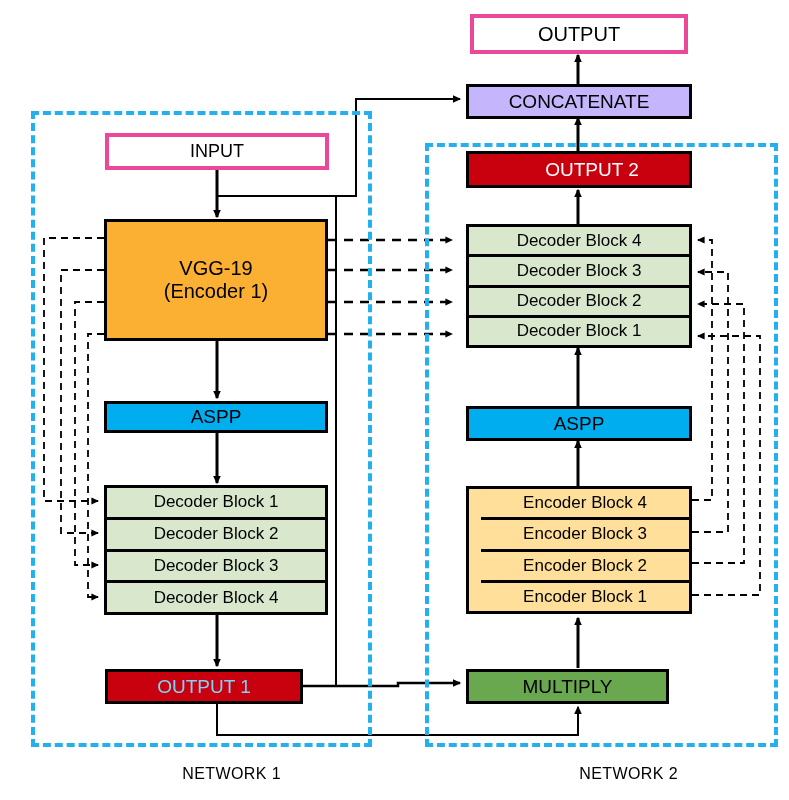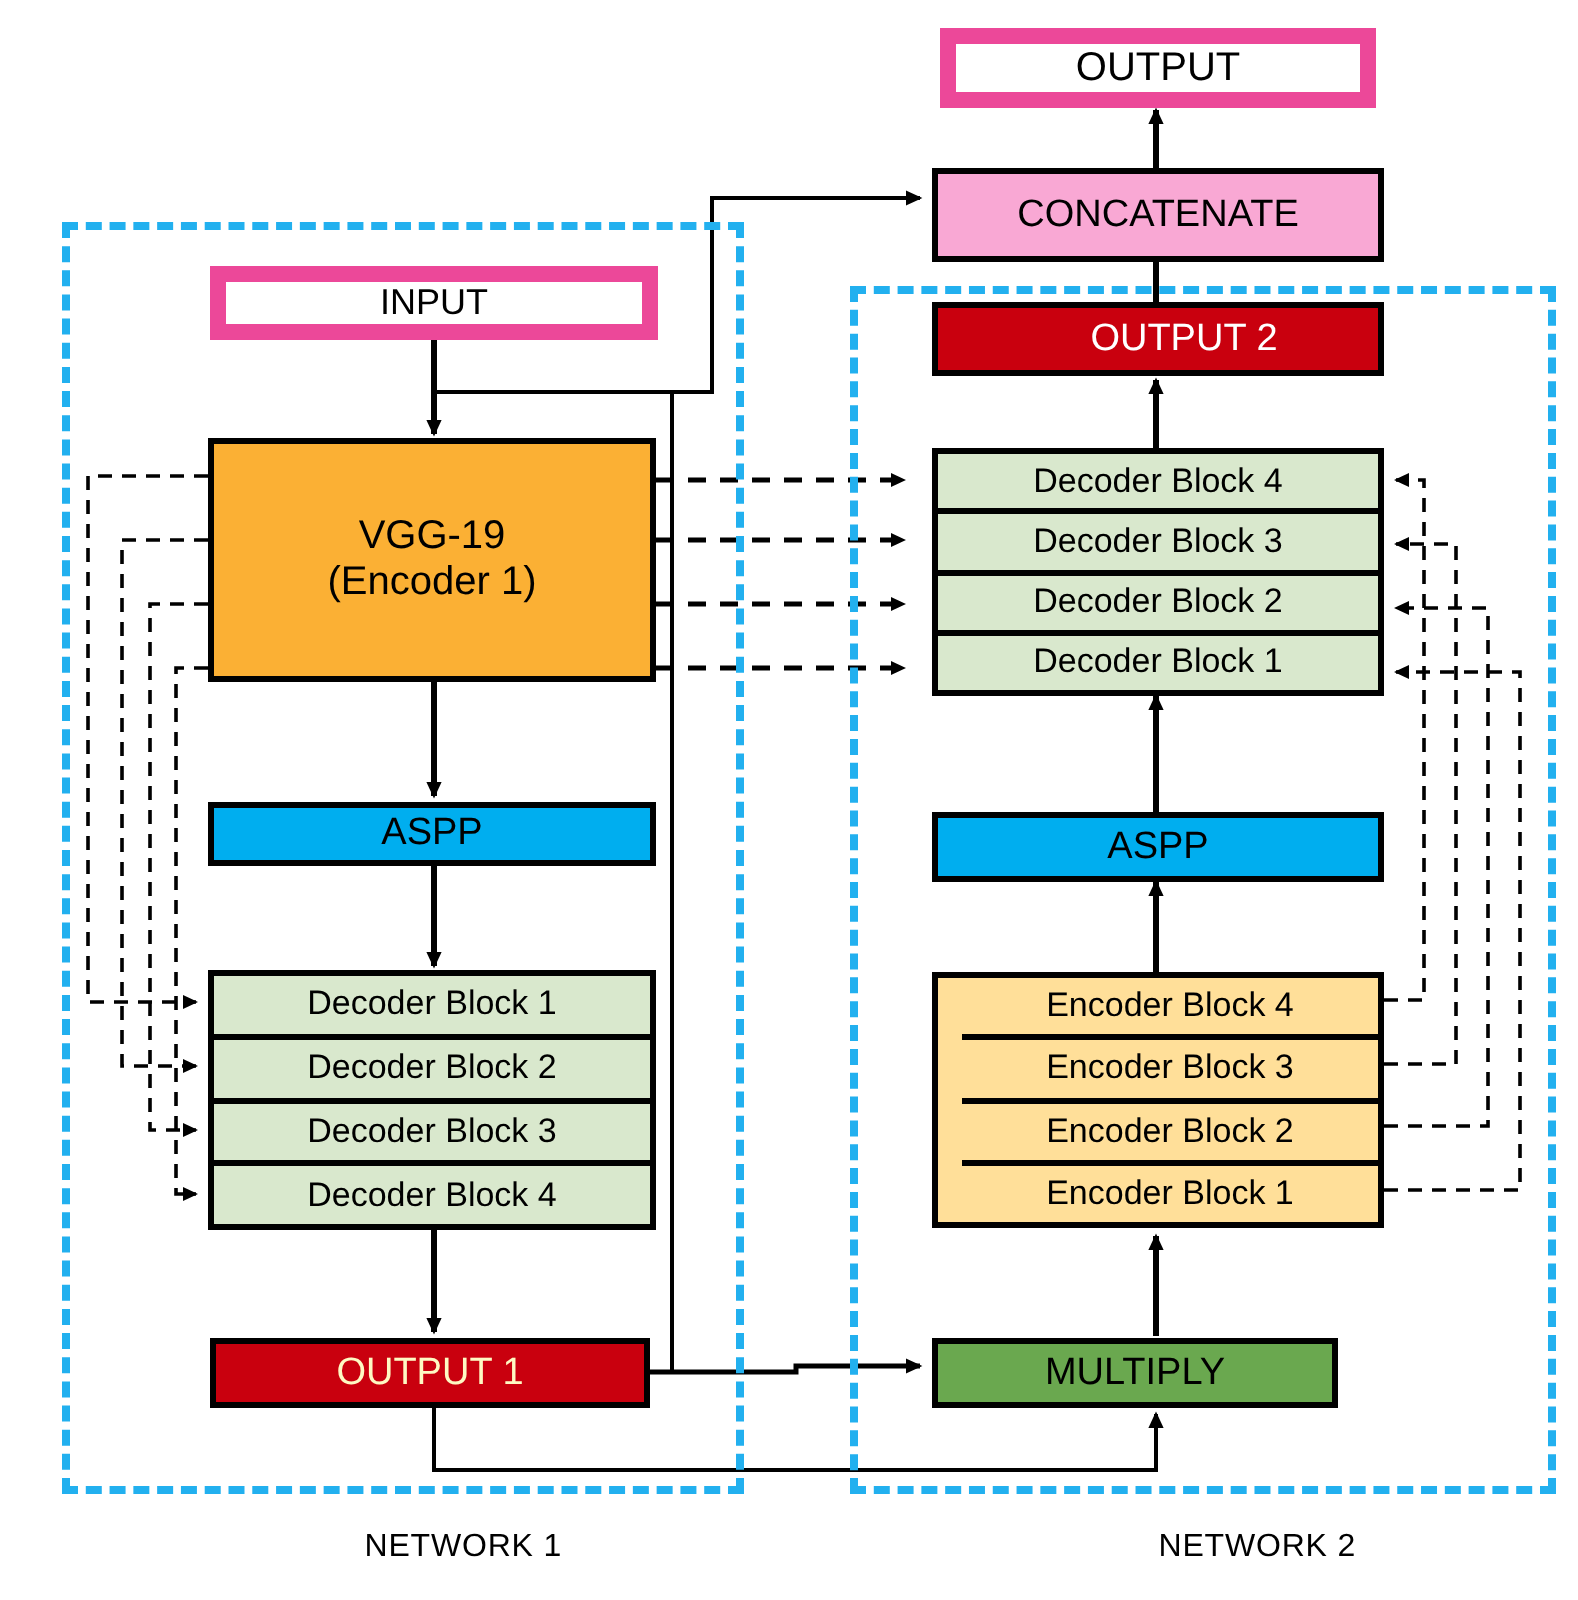--- a/index.html
+++ b/index.html
@@ -25,21 +25,21 @@
     position: absolute;
     box-sizing: border-box;
     display: flex;
     align-items: center;
     justify-content: center;
     text-align: center;
     color: #000000;
     line-height: 1.15;
     white-space: pre-line;
   }
-  .b-thick { border: 8px solid #ec4899; }
+  .b-thick { border: 4px solid #ec4899; }
   .b-med   { border: 3px solid #000000; }
   .stack {
     position: absolute;
     box-sizing: border-box;
     border: 3px solid #000000;
     display: flex;
     flex-direction: column;
   }
   .stack .row {
     flex: 1 1 0;
@@ -126,34 +126,34 @@
   </svg>
 
   <div class="netbox" style="left:31px; top:111px; width:341px; height:636px;"></div>
   <div class="netbox" style="left:425px; top:143px; width:353px; height:604px;"></div>
 
   <div class="netlabel" style="left:121px; top:765px; width:160px;">NETWORK 1</div>
   <div class="netlabel" style="left:518px; top:765px; width:160px;">NETWORK 2</div>
 
   <div class="node b-thick" style="left:470px; top:14px; width:218px; height:40px; background:#ffffff; font-size:20px;">OUTPUT</div>
 
-  <div class="node b-med" style="left:466px; top:84px; width:226px; height:47px; background:#f9a8d4; font-size:19px;">CONCATENATE</div>
+  <div class="node b-med" style="left:466px; top:84px; width:226px; height:35px; background:#c4b5fd; font-size:19px;">CONCATENATE</div>
 
   <div class="node b-med" style="left:466px; top:151px; width:226px; height:37px; background:#c9000e; color:#ffffff; font-size:19px;padding-left:26px;">OUTPUT 2</div>
 
   <div class="node b-thick" style="left:105px; top:133px; width:224px; height:37px; background:#ffffff; font-size:18px;">INPUT</div>
 
   <div class="node b-med" style="left:104px; top:219px; width:224px; height:122px; background:#fbb034; font-size:20px;">VGG-19
 (Encoder 1)</div>
 
   <div class="node b-med" style="left:104px; top:401px; width:224px; height:32px; background:#00aeef; font-size:19px;">ASPP</div>
 
   <div class="node b-med" style="left:466px; top:406px; width:226px; height:35px; background:#00aeef; font-size:19px;">ASPP</div>
 
-  <div class="node b-med" style="left:105px; top:669px; width:220px; height:35px; background:#c9000e; color:#fef9c3; font-size:19px;">OUTPUT 1</div>
+  <div class="node b-med" style="left:105px; top:669px; width:198px; height:35px; background:#c9000e; color:#7dd3fc; font-size:19px;">OUTPUT 1</div>
 
   <div class="node b-med" style="left:466px; top:669px; width:203px; height:35px; background:#6aa84f; font-size:19px;">MULTIPLY</div>
 
   <div class="stack" style="left:104px; top:485px; width:224px; height:130px; background:#d9e8cd;">
     <div class="row" style="font-size:17px;">Decoder Block 1</div>
     <div class="row" style="font-size:17px;">Decoder Block 2</div>
     <div class="row" style="font-size:17px;">Decoder Block 3</div>
     <div class="row" style="font-size:17px;">Decoder Block 4</div>
   </div>
 

